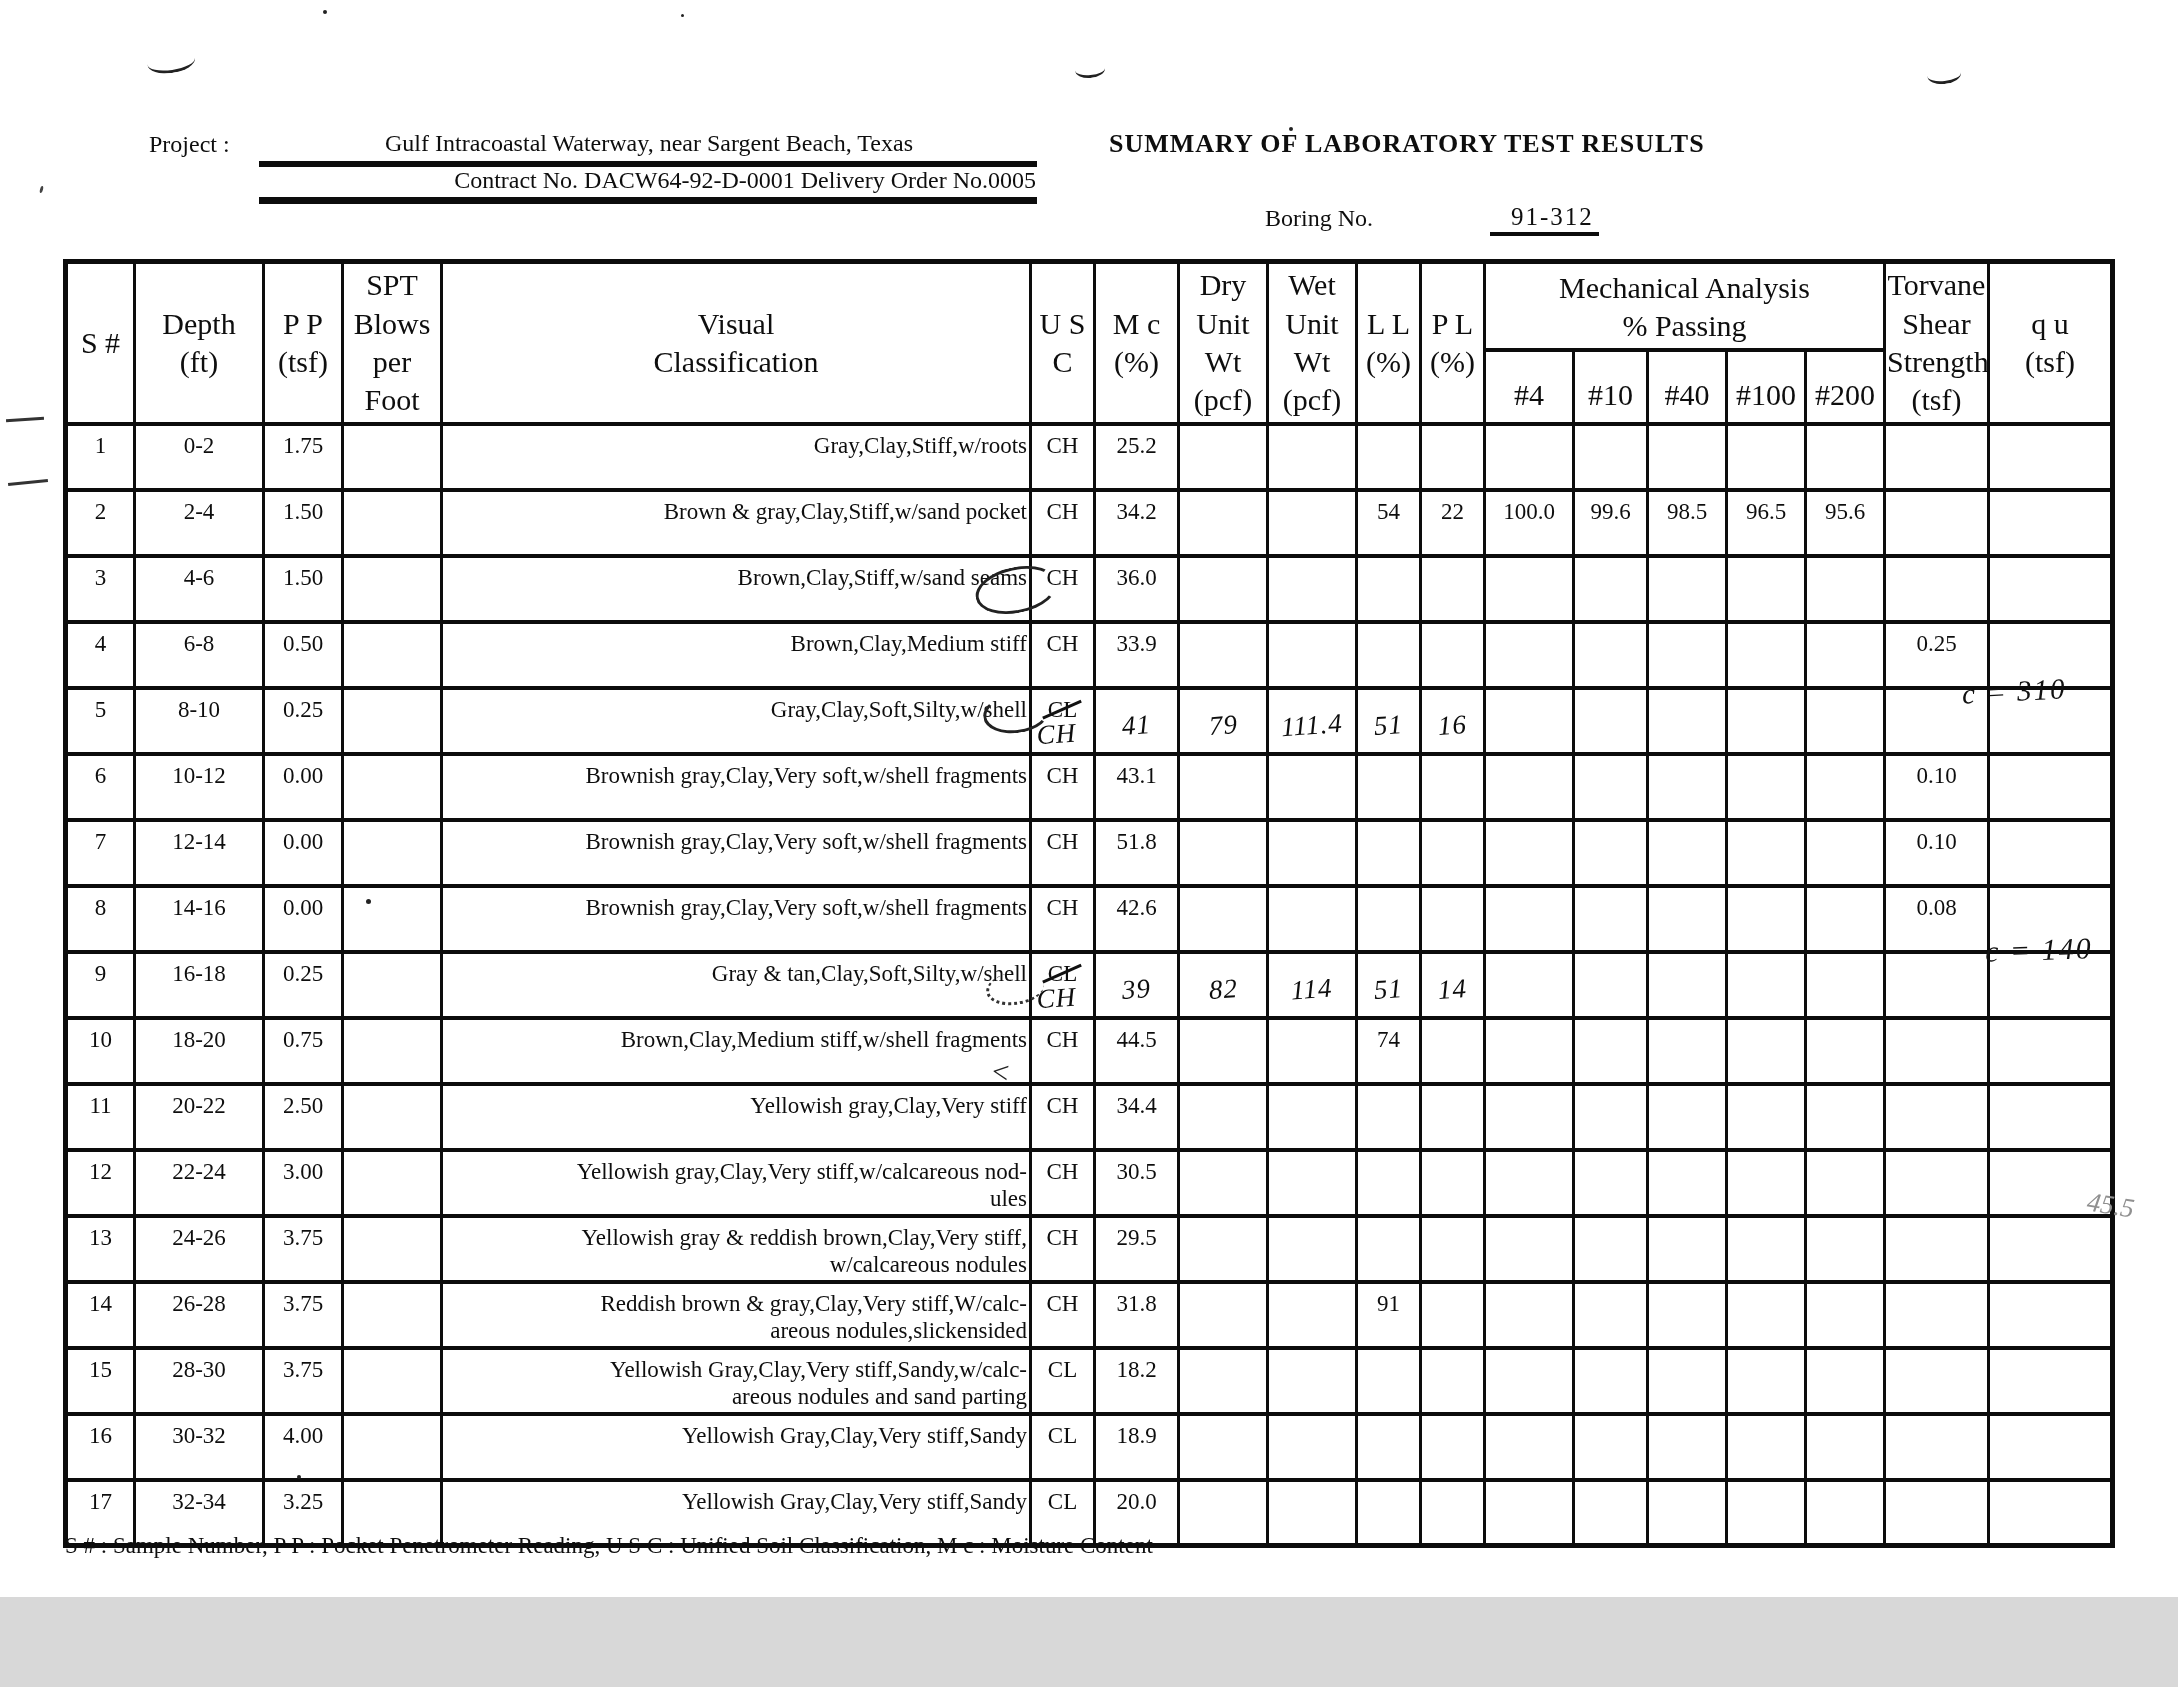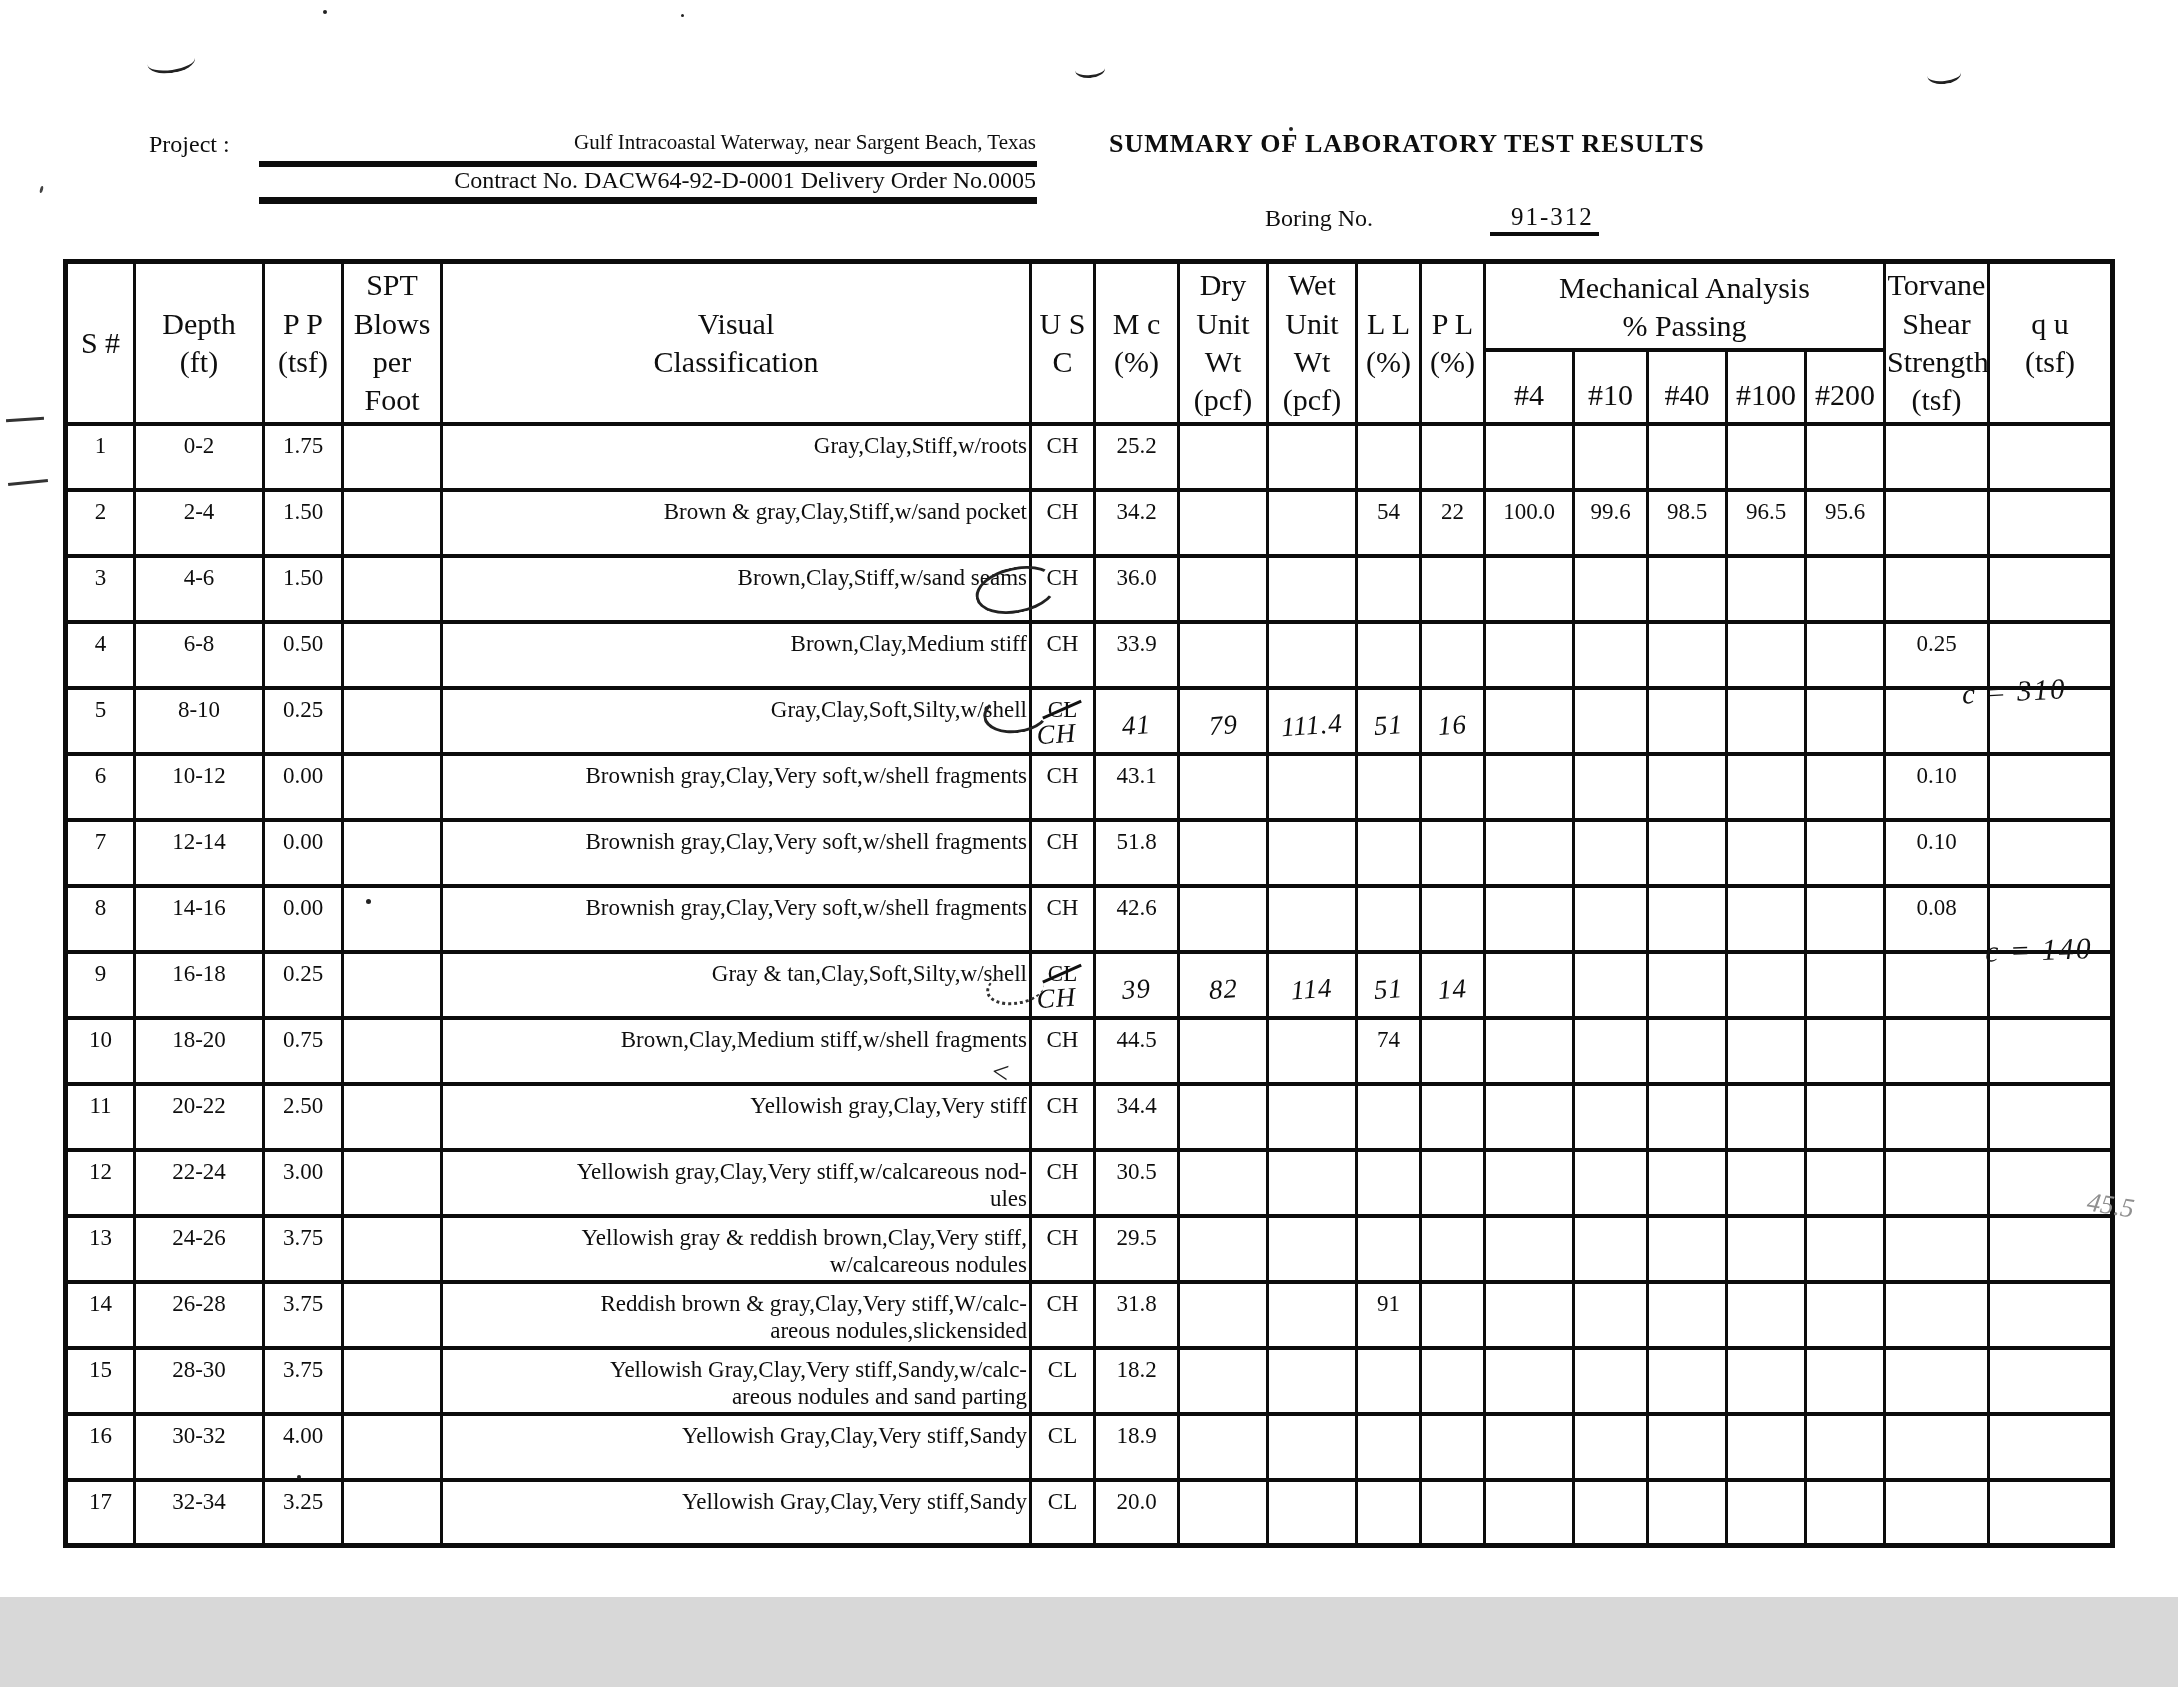--- a/index.html
+++ b/index.html
@@ -2,21 +2,21 @@
 <html><head>
 <meta charset="utf-8">
 <style>
   html,body { margin:0; padding:0; background:#d8d8d8; }
   .page {
     position:relative; width:2178px; height:1597px; background:#ffffff;
     font-family:Liberation Serif, serif; color:#0e0e0e; overflow:hidden;
   }
   
   .project-label { position:absolute; left:149px; top:131px; font-size:24px; }
-  .project-line1 { position:absolute; left:262px; top:130px; width:774px; text-align:right; font-size:21px; }
+  .project-line1 { position:absolute; left:262px; top:130px; width:774px; text-align:center; font-size:24px; }
   .underline-1   { position:absolute; left:259px; top:161px; width:778px; height:6px; background:#0c0c0c; }
   .project-line2 { position:absolute; left:262px; top:167px; width:774px; text-align:right; font-size:24px; }
   .underline-2   { position:absolute; left:259px; top:197px; width:778px; height:7px; background:#0c0c0c; }
   .doc-title     { position:absolute; left:1109px; top:129px; font-size:26px; font-weight:bold; letter-spacing:1px; }
   .boring-label  { position:absolute; left:1265px; top:205px; font-size:24px; }
   .boring-value  { position:absolute; left:1493px; top:203px; font-size:25px; letter-spacing:2px;margin-left:18px; }
   .underline-3   { position:absolute; left:1490px; top:232px; width:109px; height:4px; background:#0c0c0c; }
 
   
   table.results {
@@ -517,20 +517,21 @@
           <td></td>
           <td></td>
           <td></td>
           <td></td>
           <td></td>
           <td></td>
         </tr>
       </tbody>
     </table>
 
+  <div class="footnote-1">S # : Sample Number, P P : Pocket Penetrometer Reading, U S C : Unified Soil Classification, M c : Moisture Content</div>
 
   <div class="mark squiggle sq1"></div>
   <div class="mark squiggle sq2"></div>
   <div class="mark squiggle sq3"></div>
   <div class="mark dash dash1"></div>
   <div class="mark dash dash2"></div>
   <div class="mark oval1"></div>
   <div class="mark oval2"></div>
   <div class="mark arc-dotted"></div>
   <div class="mark chev">&lt;</div>

